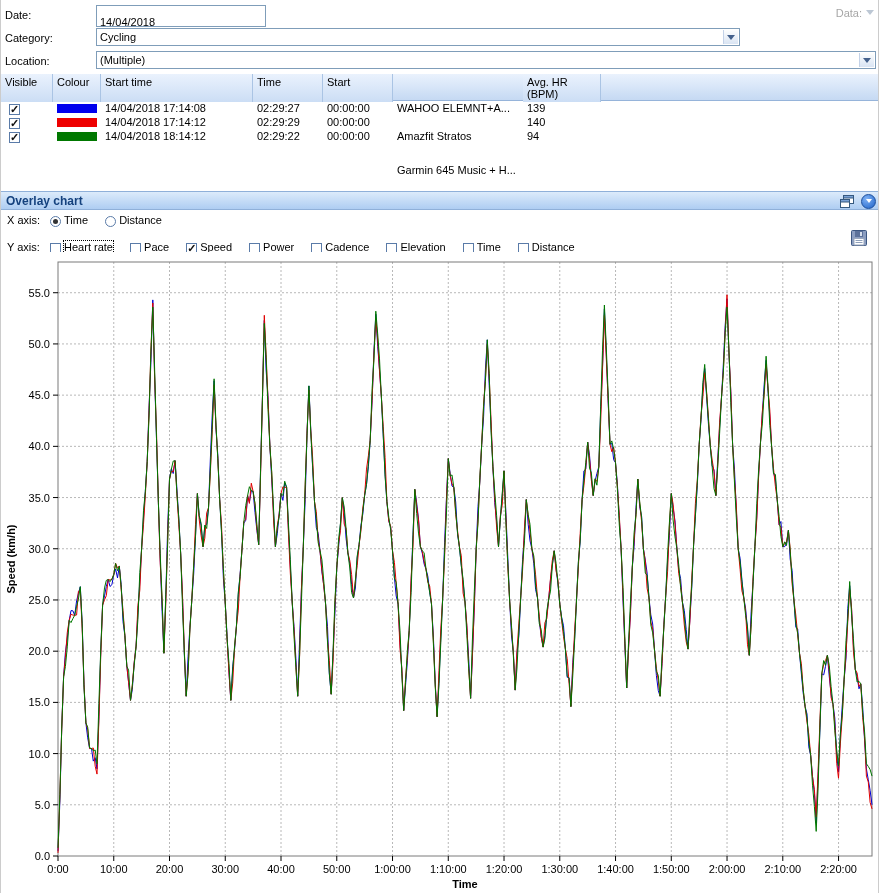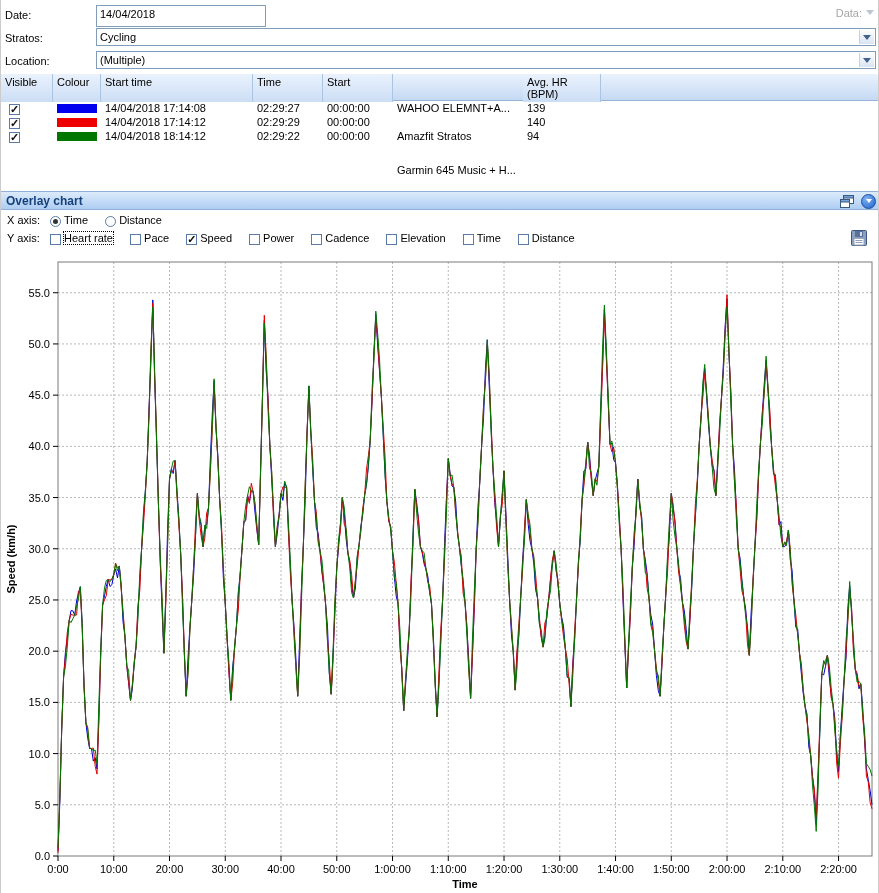--- a/index.html
+++ b/index.html
@@ -4,21 +4,21 @@
 <style>
   * { box-sizing: border-box; }
   body { margin:0; width:879px; height:893px; background:#fff;
          font-family:"Liberation Sans", sans-serif; font-size:11px; color:#000; }
   .app { position:absolute; top:0; left:0; width:879px; height:893px;
          border-left:1px solid #cccccc; border-right:1px solid #cccccc; background:#fff; overflow:hidden; }
 
   
   .flabel { position:absolute; left:4px; height:16px; line-height:16px; }
   .textbox { position:absolute; height:22px; border:1px solid #7f9db9; background:#fff;
-             padding:2px 3px; line-height:13px; }
+             padding:10px 3px; line-height:13px; }
   .combo { position:absolute; height:18px; border:1px solid #7f9db9; background:#fff;
            padding:2px 18px 2px 3px; line-height:13px; }
   .combo-arrow { position:absolute; right:1px; top:1px; width:15px; height:14px;
                  background:linear-gradient(#fdfefe,#d9e4f3); border-left:1px solid #c3d2e8; }
   .combo-arrow::after { content:""; position:absolute; left:3px; top:5px;
                  border:4px solid transparent; border-top:5px solid #44618c; }
   .data-label { position:absolute; right:16px; top:7px; color:#a6a6a6; }
   .mini-arrow { position:absolute; right:2px; top:7px; width:11px; height:13px; }
   .mini-arrow::after { content:""; position:absolute; left:1px; top:3px;
                  border:4px solid transparent; border-top:5px solid #bcc7d4; }
@@ -76,22 +76,22 @@
 
 <div class="app">
 
   <span class="flabel" style="top:7px;">Date:</span>
   <span class="textbox" style="left:95px; top:5px; width:170px;">
     <span>14/04/2018</span>
   </span>
   <span class="data-label">Data:</span>
   <span class="mini-arrow"></span>
 
-  <span class="flabel" style="top:30px;">Stratos:</span>
-  <span class="combo" style="left:95px; top:28px; width:780px;">
+  <span class="flabel" style="top:30px;">Category:</span>
+  <span class="combo" style="left:95px; top:28px; width:644px;">
     <span>Cycling</span>
     <span class="combo-arrow"></span>
   </span>
 
   <span class="flabel" style="top:53px;">Location:</span>
   <span class="combo" style="left:95px; top:51px; width:780px;">
     <span>(Multiple)</span>
     <span class="combo-arrow"></span>
   </span>
 
@@ -147,21 +147,21 @@
   <div class="ctrl-row" style="top:213px;">
     <span class="ctrl-caption">X axis:</span>
     <span class="opt">
       <span class="radio checked"></span><span class="opt-label">Time</span>
     </span>
     <span class="opt">
       <span class="radio"></span><span class="opt-label">Distance</span>
     </span>
   </div>
 
-  <div class="ctrl-row" style="top:231px;">
+  <div class="ctrl-row" style="top:240px;">
     <span class="ctrl-caption">Y axis:</span>
     <span class="opt focused">
       <span class="cb"></span><span class="opt-label">Heart rate</span>
     </span>
     <span class="opt">
       <span class="cb"></span><span class="opt-label">Pace</span>
     </span>
     <span class="opt">
       <span class="cb checked"></span><span class="opt-label">Speed</span>
     </span>

